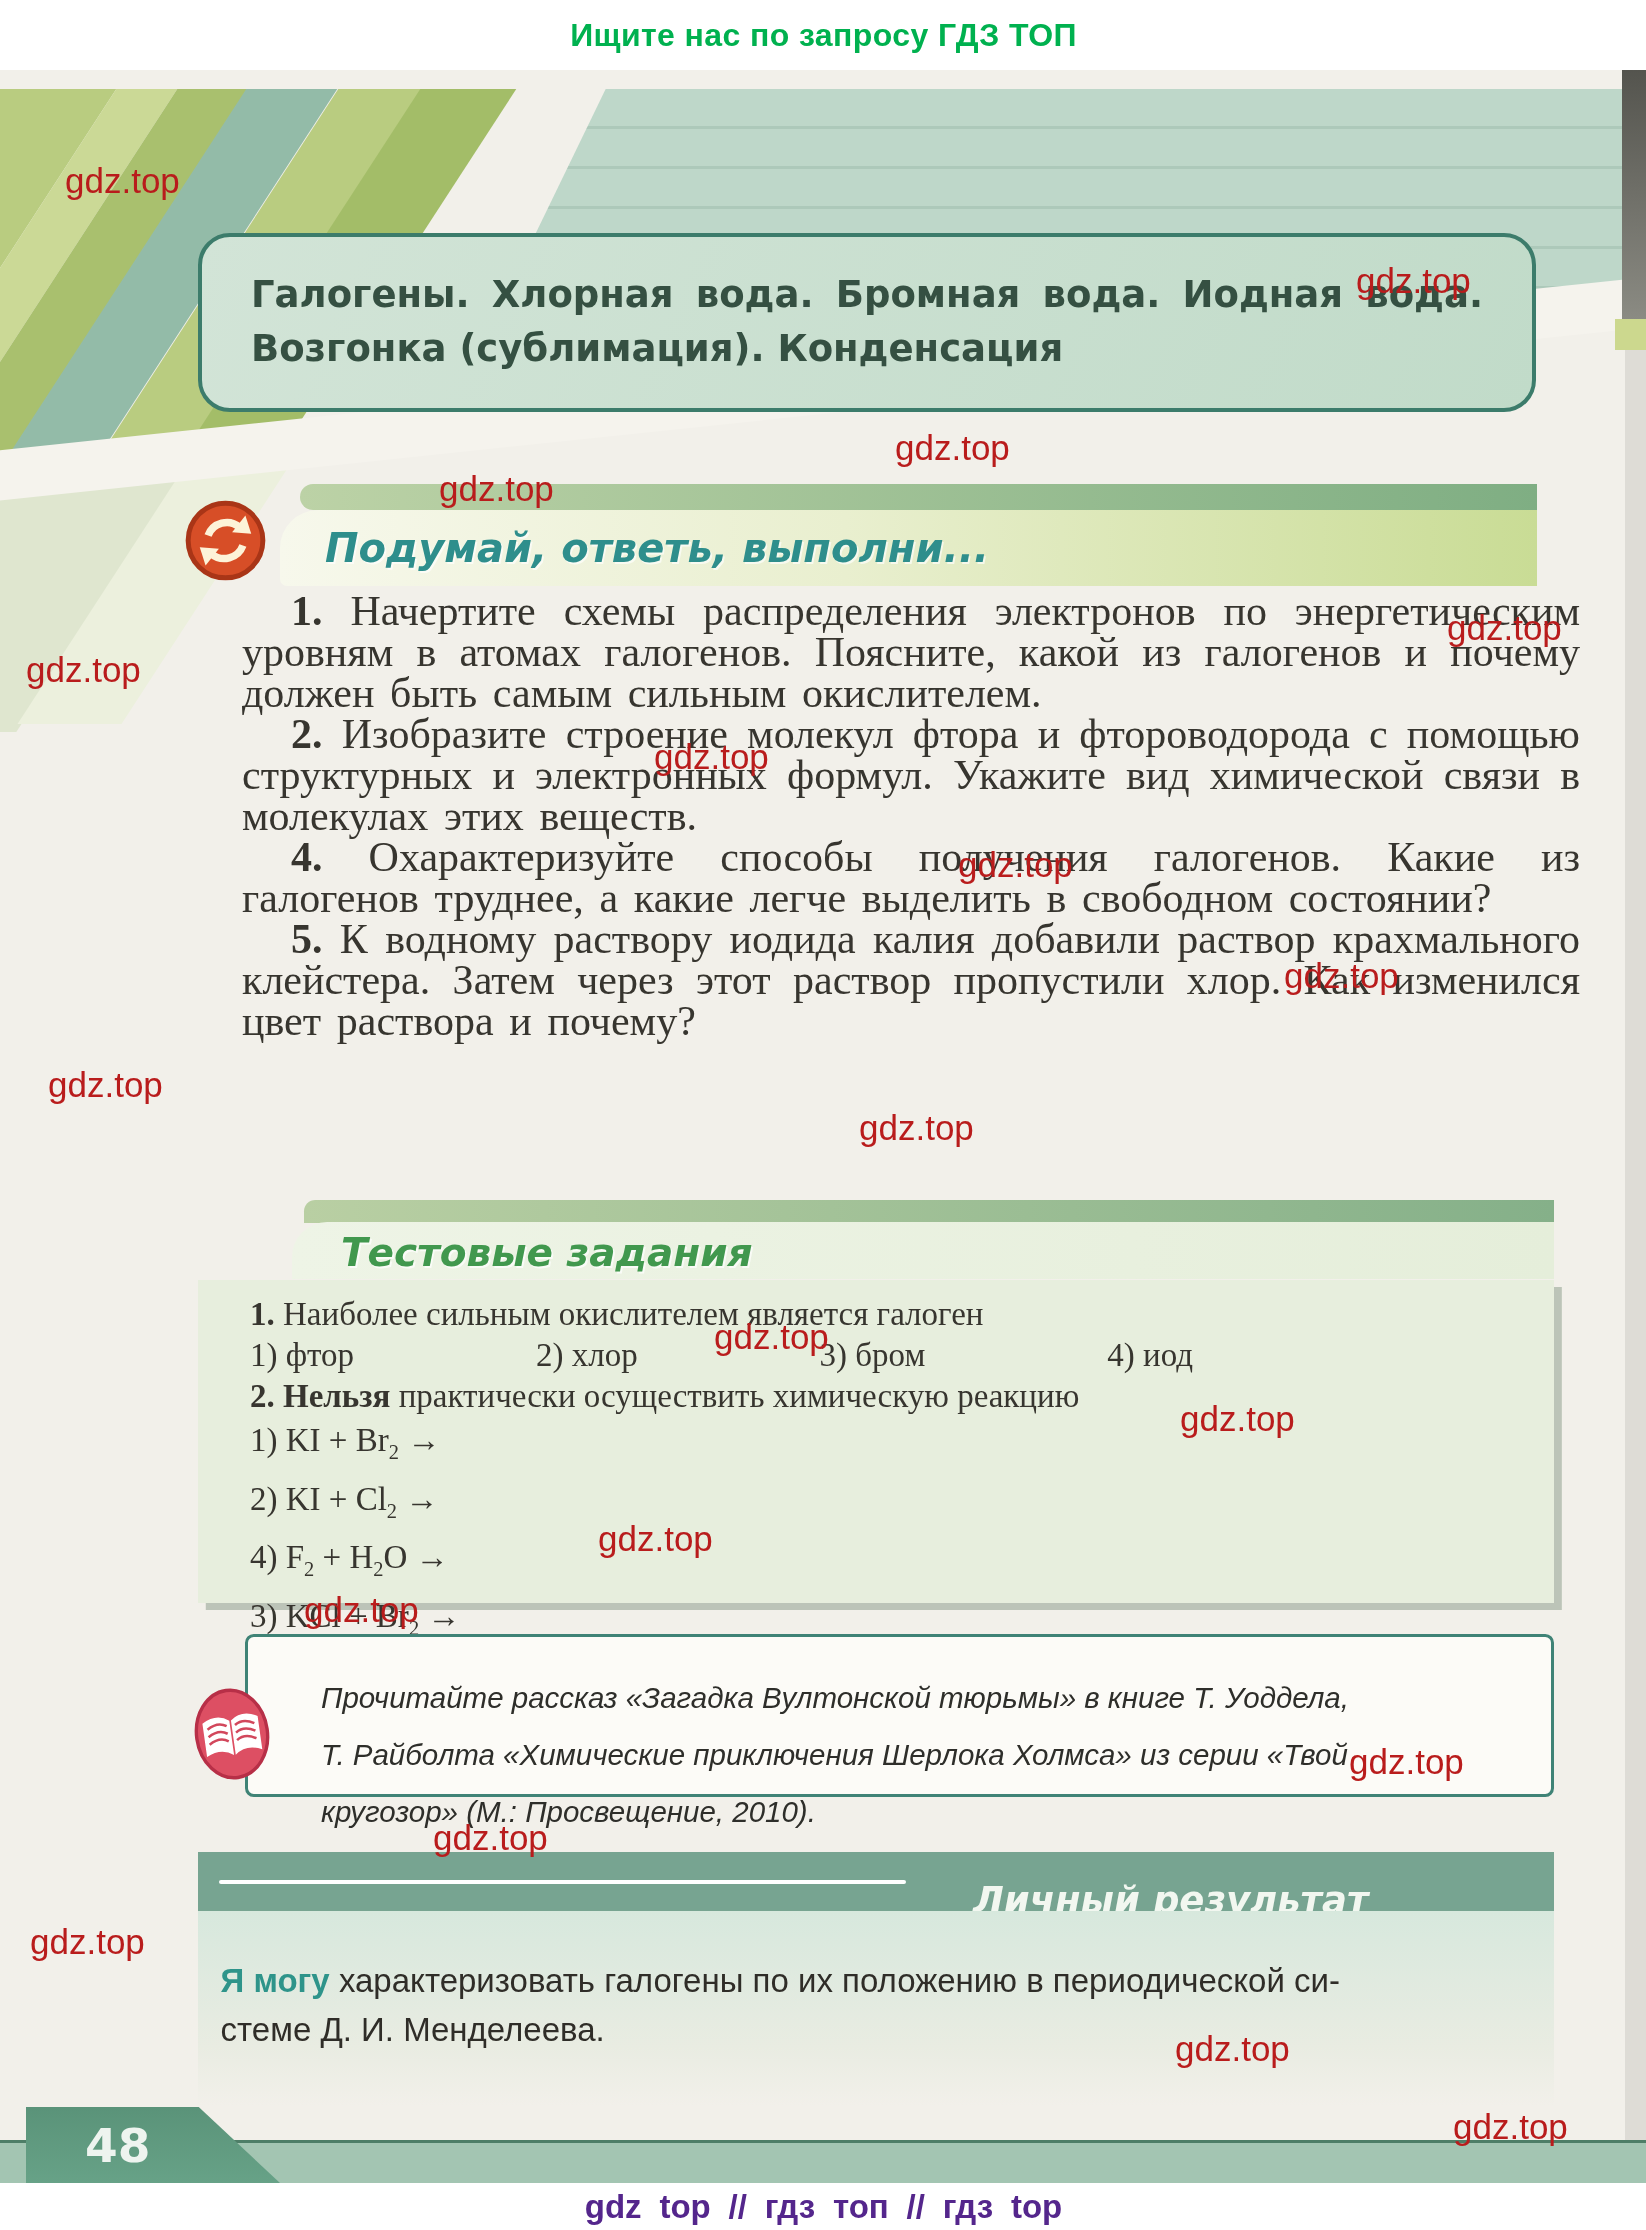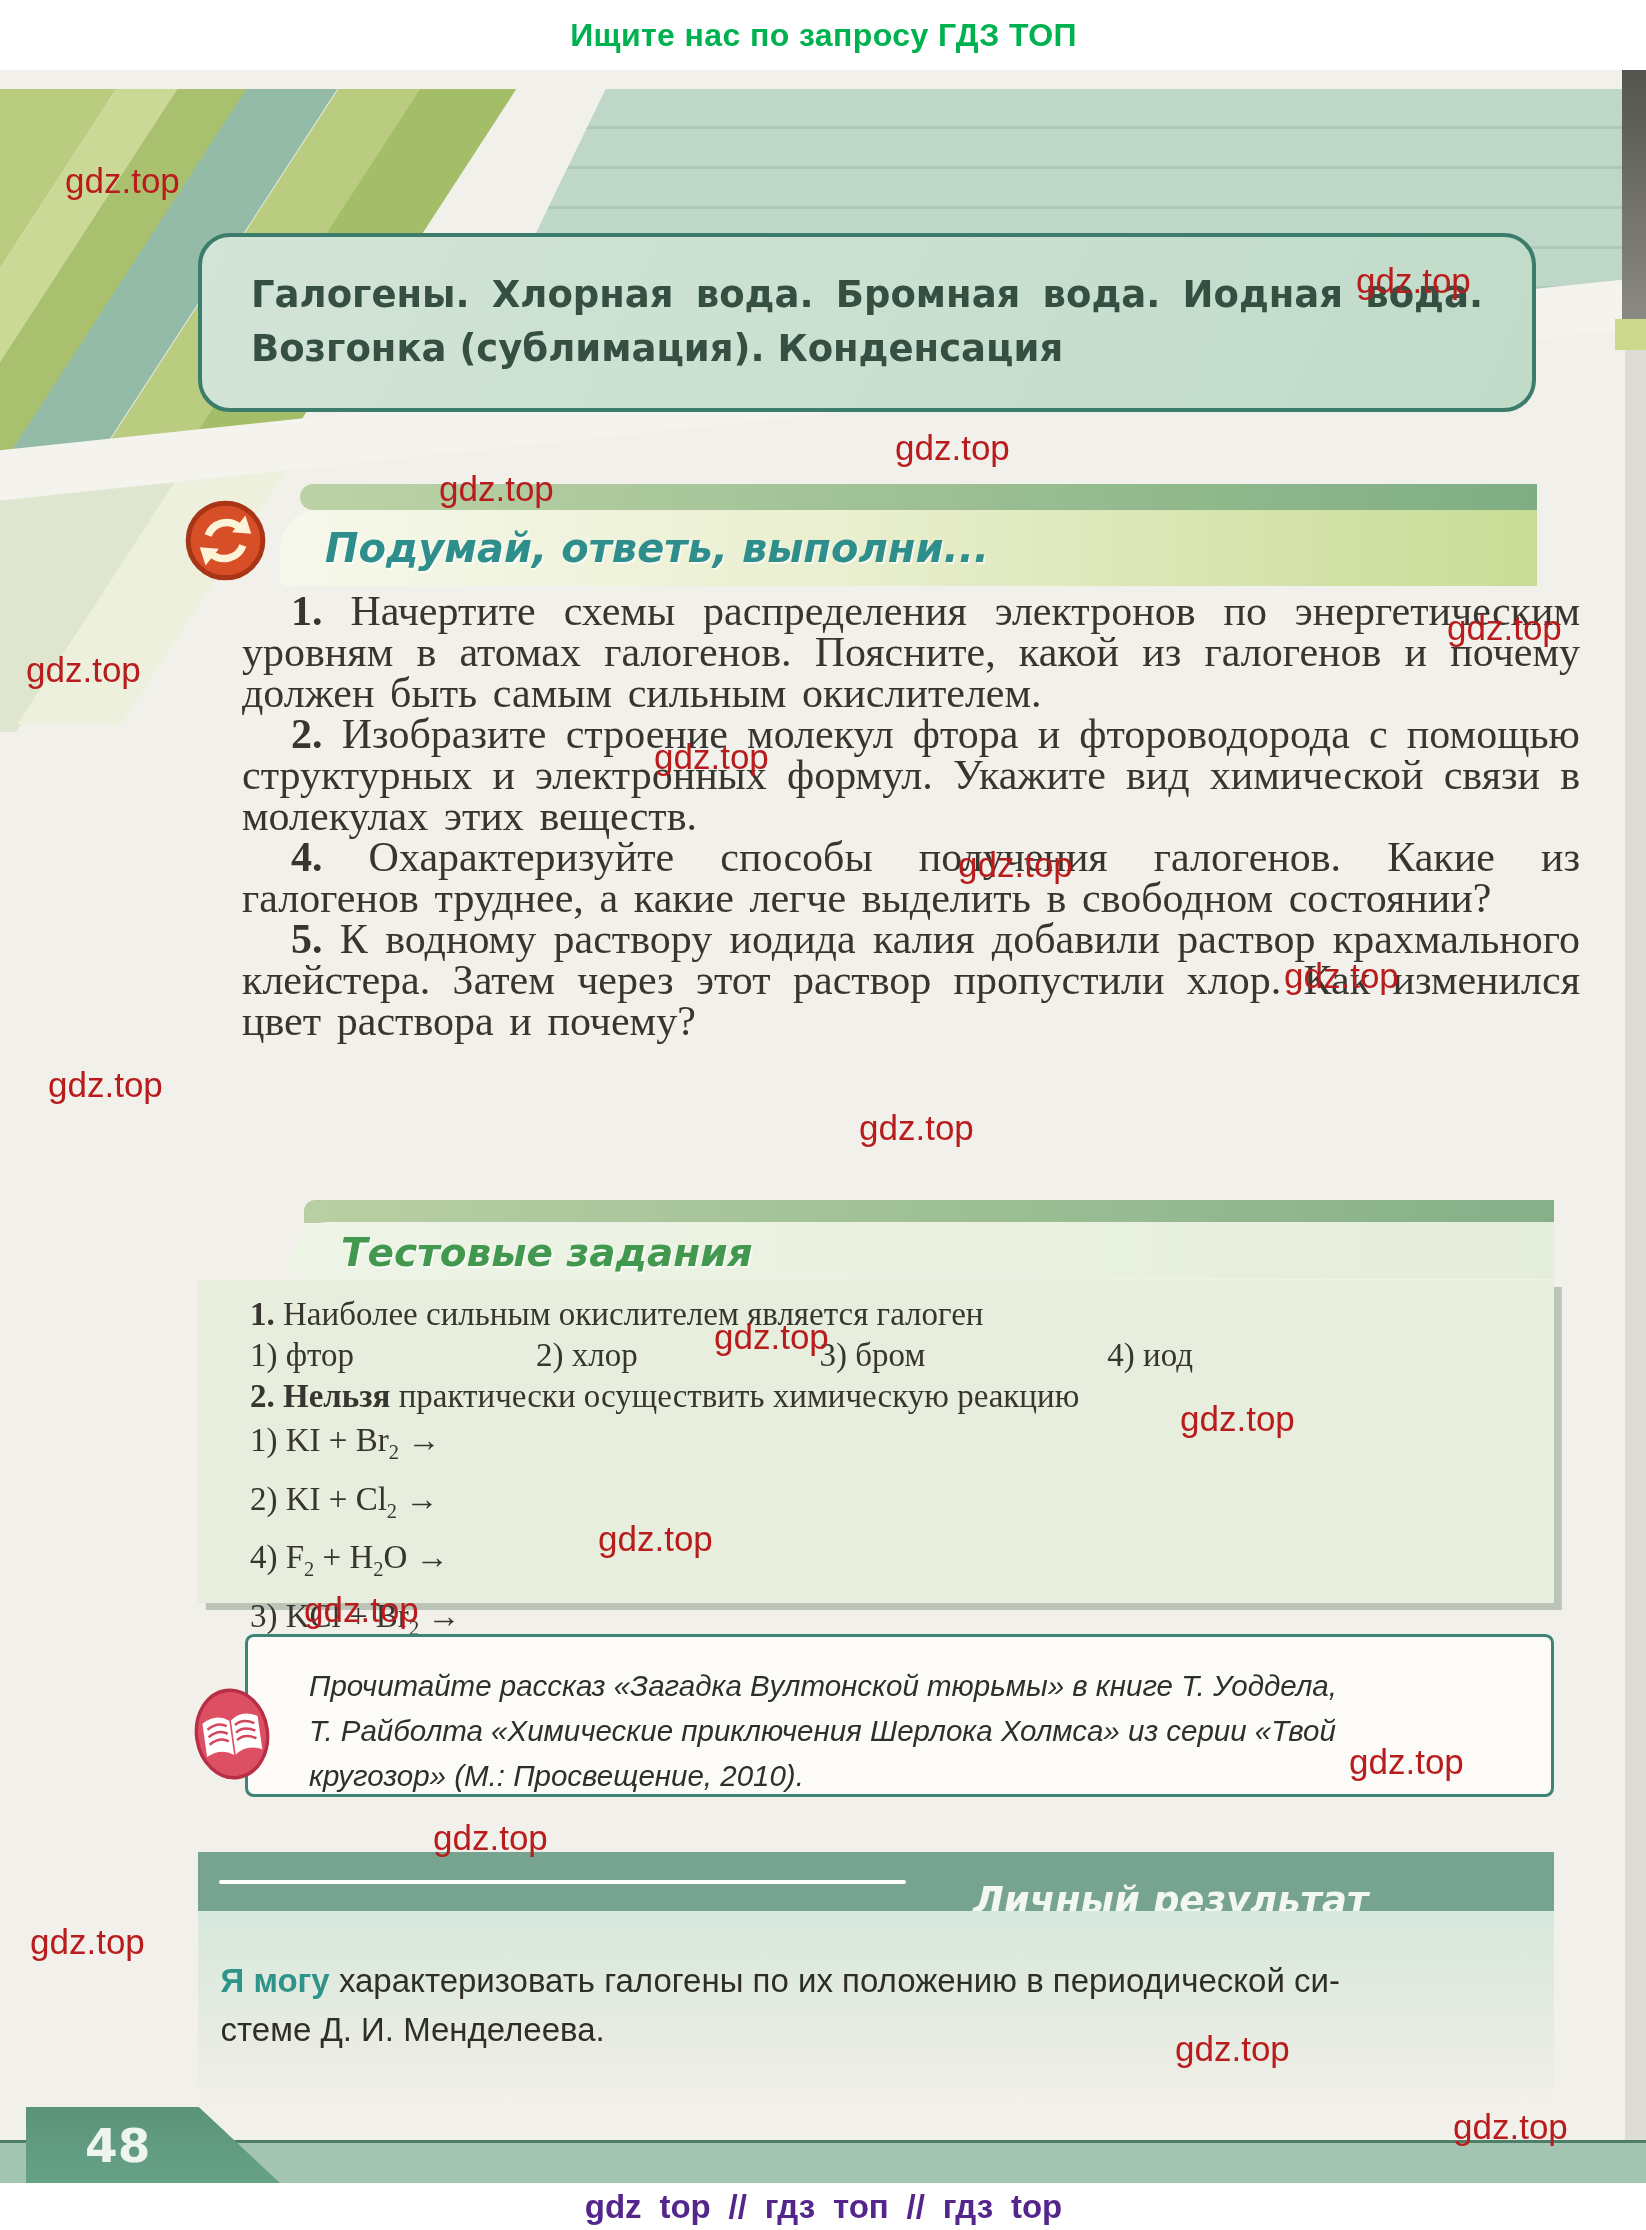--- a/index.html
+++ b/index.html
@@ -73,21 +73,21 @@
       background:#e7eedd;box-shadow:7.8px 7px 0 rgba(133,152,134,.5);padding:14px 52px 0 52px;
       font-family:"Liberation Serif",serif;font-size:33px;line-height:41px;color:#37352f;}
   .test-body .tq{margin:0;}
   .opt-row{display:flex;justify-content:space-between;width:943px;margin:0;}
   .reactions p{margin:0;line-height:47px;}
   .reactions sub{font-size:.62em;}
 
   
   .read-box{position:absolute;left:245px;top:1564px;width:1309px;height:163px;box-sizing:border-box;
       background:#fcfbf7;border:3.5px solid #3f8376;border-radius:8.7px;padding:26px 26px 0 61px;}
-  .read-box p{margin:0;font-family:"Liberation Sans",sans-serif;font-style:italic;
+  .read-box p{margin:12px;font-family:"Liberation Sans",sans-serif;font-style:italic;
       font-size:29.5px;line-height:45px;color:#2e2e2a;font-weight:500;}
   .book-badge{position:absolute;left:-54px;top:50px;width:76px;height:94px;transform:rotate(-8deg);}
 
   
   .pr-bar{position:absolute;left:198px;top:1782px;width:1356px;height:59px;background:#77a491;}
   .pr-line{position:absolute;left:21px;top:28px;width:687px;height:4.3px;background:#ffffff;border-radius:2.6px;}
   .pr-title{position:absolute;left:775px;top:7px;font-family:"DejaVu Sans",sans-serif;
       font-style:italic;font-weight:bold;font-size:37px;color:#f2f7f0;margin-top:20px;}
   .pr-grad{position:absolute;left:198px;top:1841px;width:1356px;height:195px;
       background:linear-gradient(180deg,#d7e8dd 0%,#e9ece2 70%,#f2f0ea 100%);

